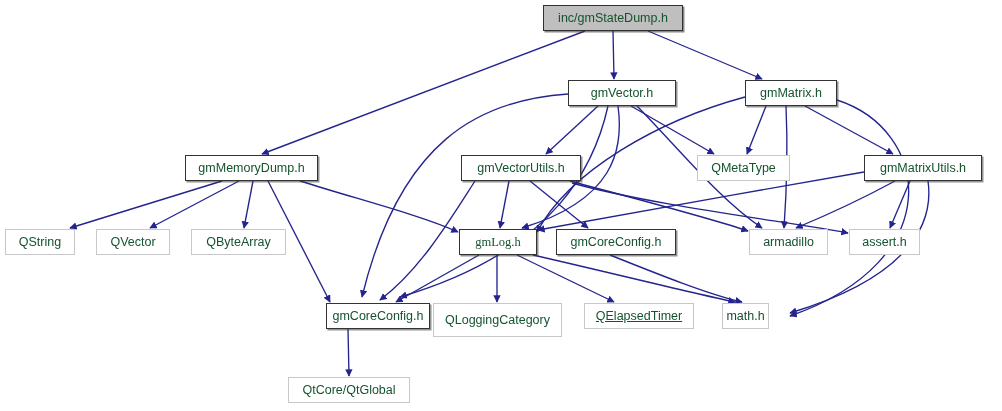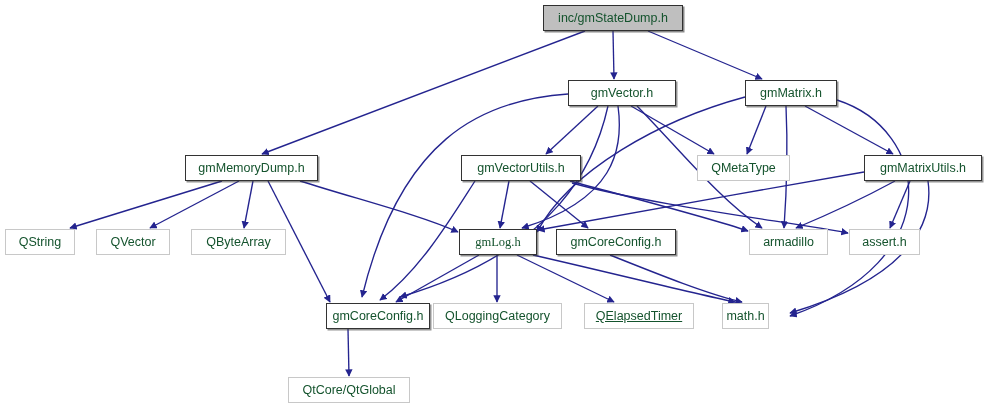--- a/index.html
+++ b/index.html
@@ -105,19 +105,19 @@
       <div class="node external" style="left: 697px; top: 155px; width: 93px; height: 26px;">QMetaType</div>
       <div class="node internal" style="left: 864px; top: 155px; width: 118px; height: 26px;">gmMatrixUtils.h</div>
       <div class="node external" style="left: 5px; top: 229px; width: 70px; height: 26px;">QString</div>
       <div class="node external" style="left: 96px; top: 229px; width: 74px; height: 26px;">QVector</div>
       <div class="node external" style="left: 191px; top: 229px; width: 95px; height: 26px;">QByteArray</div>
       <div class="node internal" style="left: 459px; top: 229px; width: 78px; height: 26px; font-family: Liberation Serif, serif;">gmLog.h</div>
       <div class="node internal" style="left: 556px; top: 229px; width: 120px; height: 26px;">gmCoreConfig.h</div>
       <div class="node external" style="left: 749px; top: 229px; width: 79px; height: 26px;">armadillo</div>
       <div class="node external" style="left: 849px; top: 229px; width: 71px; height: 26px;">assert.h</div>
       <div class="node internal" style="left: 282px; top: 303px; width: 104px; height: 26px; margin-left: 44px;">gmCoreConfig.h</div>
-      <div class="node external" style="left: 433px; top: 303px; width: 129px; height: 26px;">QLoggingCategory</div>
+      <div class="node external" style="left: 433px; top: 303px; width: 129px; height: 34px;">QLoggingCategory</div>
       <div class="node external" style="left: 584px; top: 303px; width: 110px; height: 26px; text-decoration: underline;">QElapsedTimer</div>
       <div class="node external" style="left: 722px; top: 303px; width: 47px; height: 26px;">math.h</div>
       <div class="node external" style="left: 288px; top: 377px; width: 122px; height: 26px; text-align: center;">QtCore/QtGlobal</div>
     </div>
 
 </div>
 
 </body></html>

